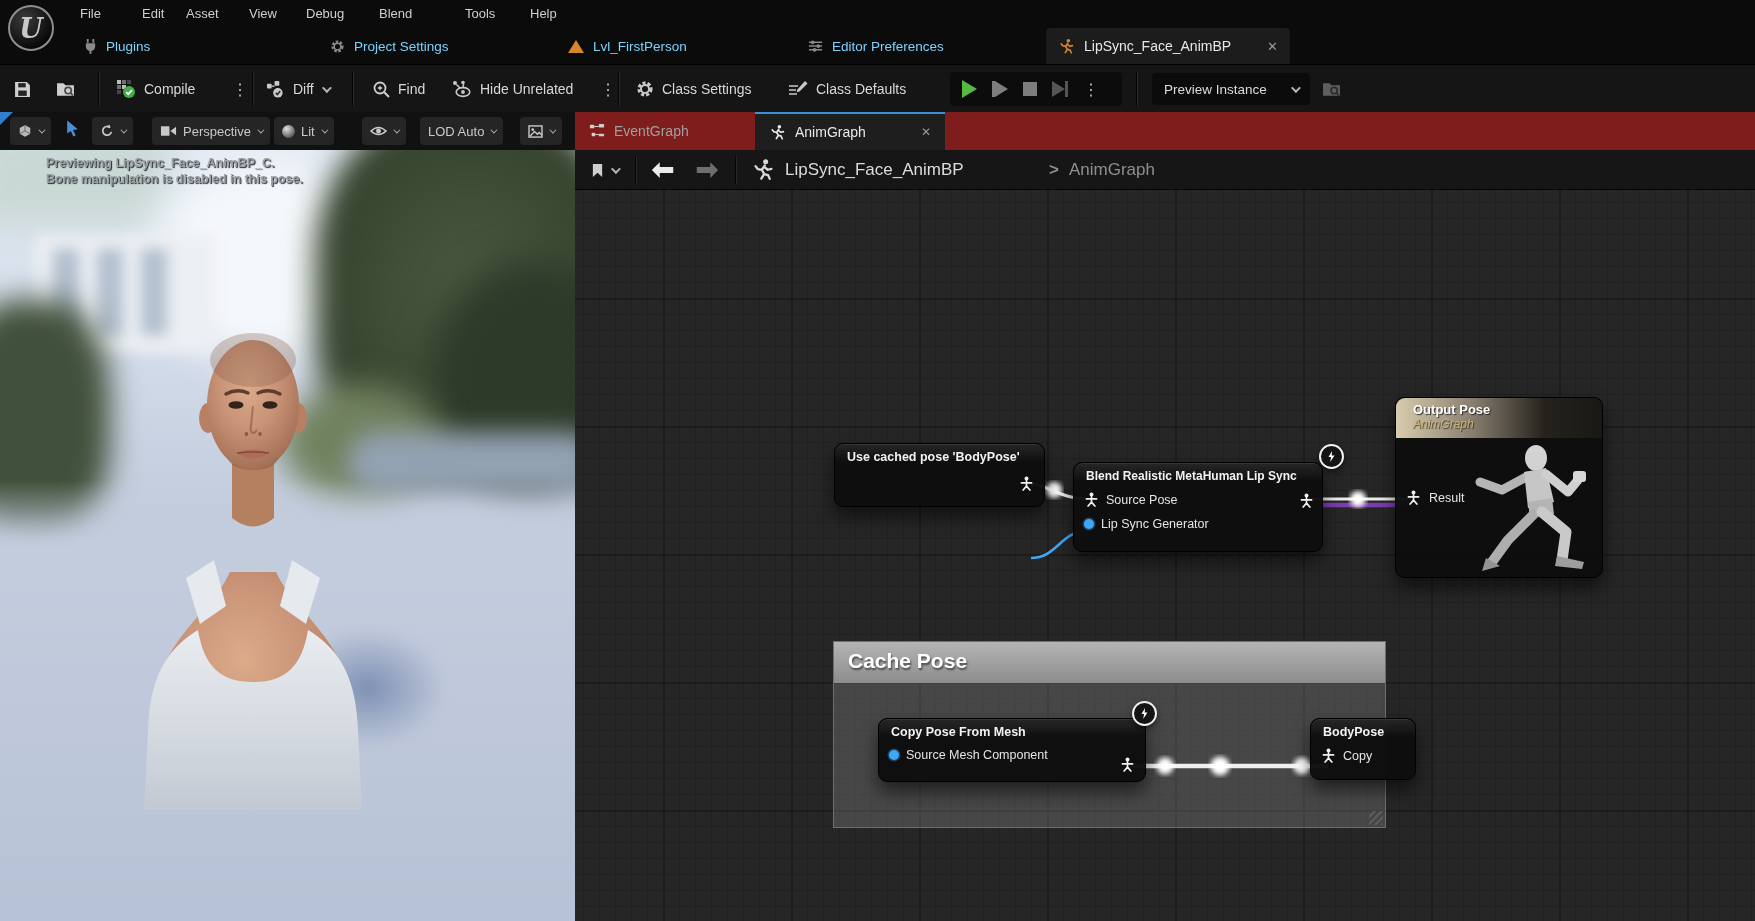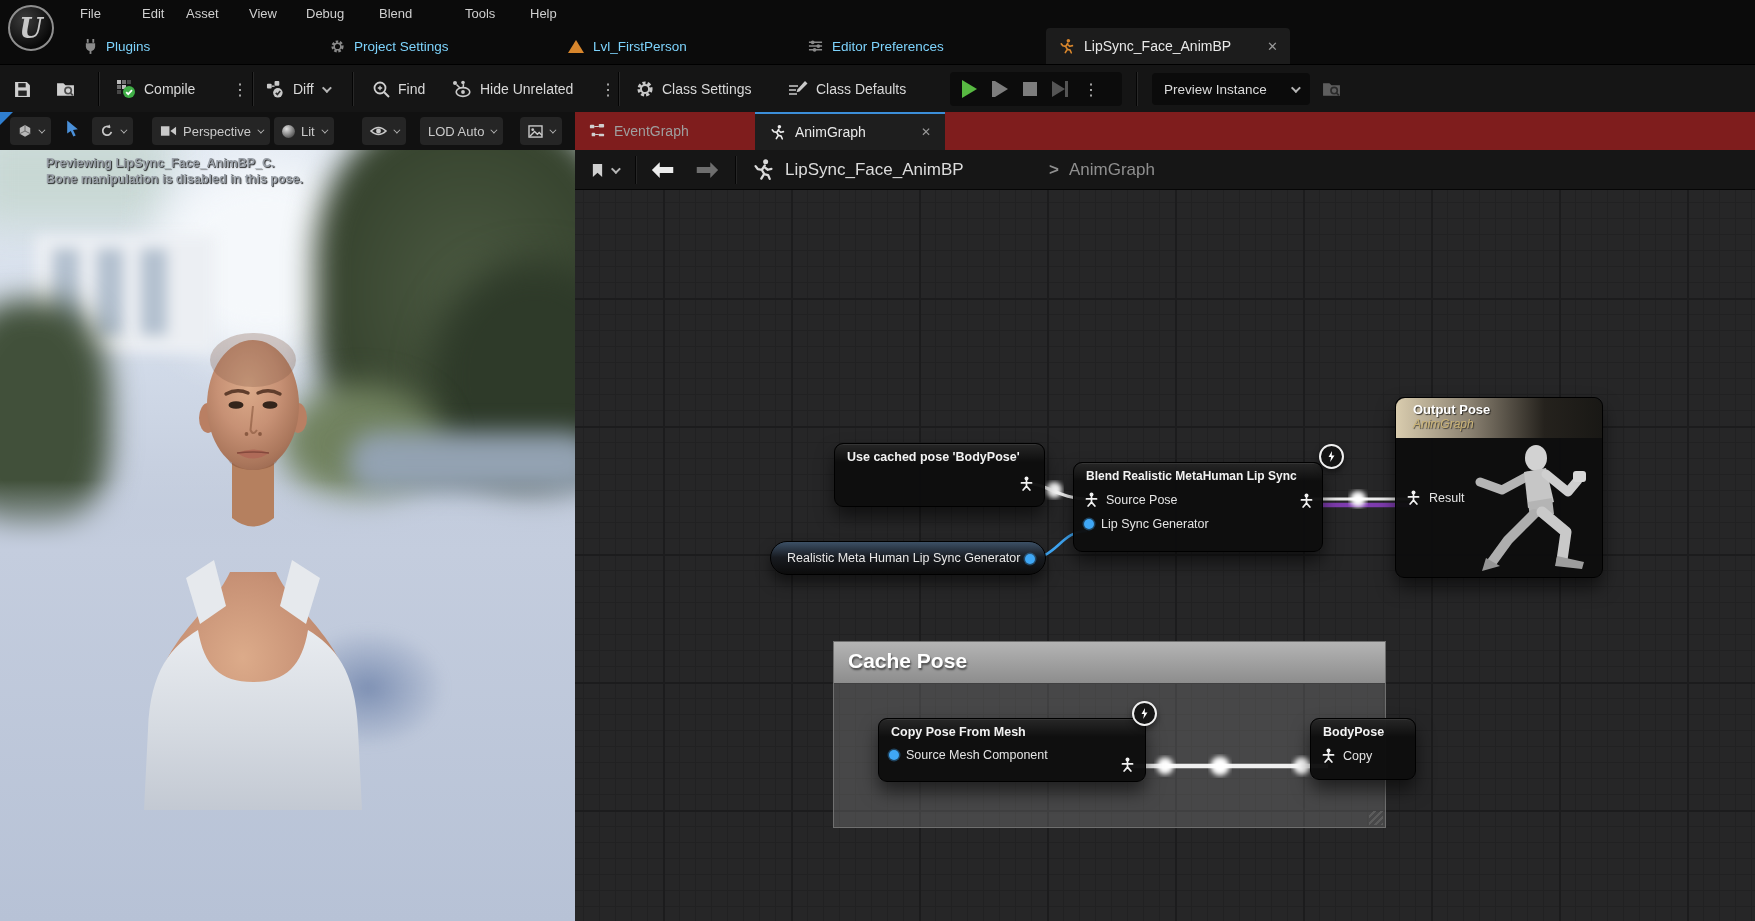--- a/index.html
+++ b/index.html
@@ -515,24 +515,20 @@
             <path d="M8 4.8 v6 M2.6 7.4 h10.8 M8 10.8 l-3.6 4.2 M8 10.8 l3.6 4.2" stroke="currentColor" stroke-width="1.8" fill="none" stroke-linecap="round"></path>
           </svg>
       </span>
     </div>
     <div class="badge badge-blend">
       <svg width="13" height="13" viewBox="0 0 24 24">
           <path d="M13 2 L6.5 13 H11.2 L9.6 22 L17.5 10 H12.4 Z" fill="#fff"></path>
         </svg>
     </div>
 
-    <div class="node-gen">
-      <span>Realistic Meta Human Lip Sync Generator</span>
-      <span class="objpin" style="position:absolute;right:10px;top:12px"></span>
-    </div>
 
     <div class="node node-output">
       <div class="ohdr">
         <div class="t1">Output Pose</div>
         <div class="t2">AnimGraph</div>
       </div>
       <svg class="manny" width="150" height="132" viewBox="0 0 150 132">
         <ellipse cx="86" cy="18" rx="11" ry="13" fill="#d2d2d2"></ellipse>
         <path d="M78 36 L52 50 L30 42" stroke="#b5b5b5" stroke-width="9" fill="none" stroke-linecap="round" stroke-linejoin="round"></path>
         <path d="M74 32 L96 28 L104 62 L78 68 Z" fill="#c6c6c6"></path>

